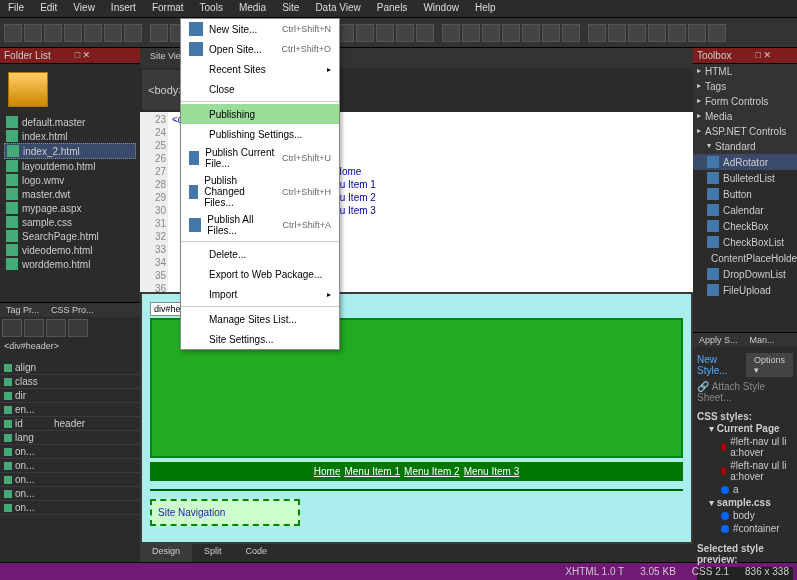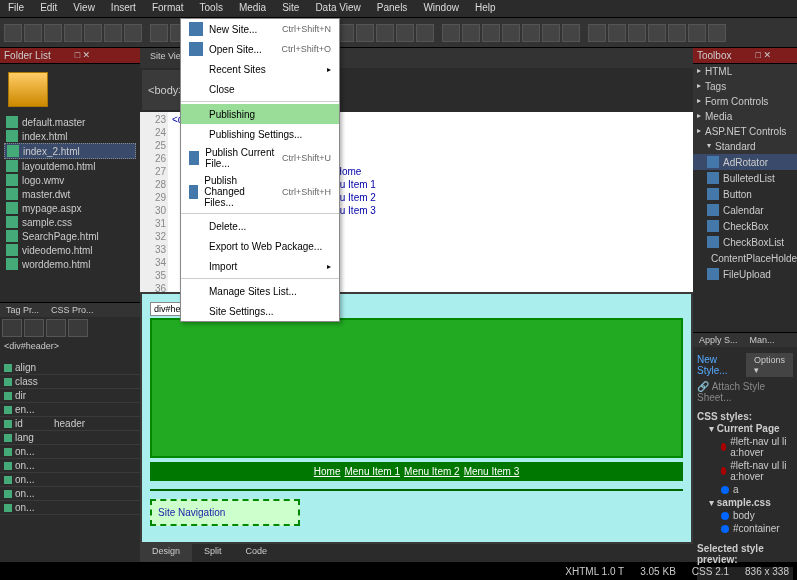--- a/index.html
+++ b/index.html
@@ -61,21 +61,21 @@
 .c-ico{width:12px;height:12px;background:#47a;display:inline-block;}
 .apply-panel{border-top:1px solid #000;height:230px;}
 .apply-body{padding:4px;}
 .ns-row{display:flex;gap:6px;align-items:center;padding:2px 0;}
 .ns-link{color:#5af;}
 .ops-btn{background:#444;padding:2px 8px;font-size:9px;}
 .css-lbl{font-weight:bold;margin-top:6px;}
 .css-item{padding:1px 2px 1px 12px;}
 .rule{padding:1px 2px 1px 24px;display:flex;gap:4px;align-items:center;}
 .dot{width:8px;height:8px;border-radius:50%;display:inline-block;}
-.statusbar{background:#000000;height:18px;display:flex;align-items:center;padding:0 8px;gap:16px;font-size:9px;justify-content:flex-end;border-top:1px solid #000;}
+.statusbar{background:#701a75;height:18px;display:flex;align-items:center;padding:0 8px;gap:16px;font-size:9px;justify-content:flex-end;border-top:1px solid #000;}
 .dropdown{position:absolute;left:180px;top:18px;width:160px;background:#fff;border:1px solid #888;z-index:100;box-shadow:2px 2px 4px rgba(0,0,0,.3);}
 .dd-item{padding:3px 8px;color:#000;display:flex;align-items:center;gap:6px;}
 .dd-item.sub::after{content:"▸";margin-left:auto;font-size:8px;}
 .dd-item .sc{margin-left:auto;color:#666;font-size:9px;}
 .dd-item.hl{background:#9d9;}
 .dd-sep{height:1px;background:#ccc;margin:2px 0;}
 .dd-ico{width:14px;height:14px;display:inline-block;}
 </style>
 </head>
 <body>
@@ -168,20 +168,25 @@
     </div>
     <div class="dd-item">
       <span class="dd-ico" style="background: rgb(68, 119, 170);"></span>
       <span>Publish Current File...</span>
       <span class="sc">Ctrl+Shift+U</span>
     </div>
     <div class="dd-item">
       <span class="dd-ico" style="background: rgb(68, 119, 170);"></span>
       <span>Publish Changed Files...</span>
       <span class="sc">Ctrl+Shift+H</span>
+    </div>
+    <div class="dd-item">
+      <span class="dd-ico" style="background: rgb(68, 119, 170);"></span>
+      <span>Publish All Files...</span>
+      <span class="sc">Ctrl+Shift+A</span>
     </div>
     <div class="dd-sep"></div>
     <div class="dd-item">
       <span class="dd-ico"></span>
       <span>Delete...</span>
     </div>
     <div class="dd-item">
       <span class="dd-ico"></span>
       <span>Export to Web Package...</span>
     </div>
@@ -370,20 +375,21 @@
         <div class="cat">Media</div>
         <div class="cat">ASP.NET Controls</div>
         <div class="cat exp" style="padding-left: 14px;">Standard</div>
         <div class="ctrl sel"><span class="c-ico"></span>AdRotator</div>
         <div class="ctrl"><span class="c-ico"></span>BulletedList</div>
         <div class="ctrl"><span class="c-ico"></span>Button</div>
         <div class="ctrl"><span class="c-ico"></span>Calendar</div>
         <div class="ctrl"><span class="c-ico"></span>CheckBox</div>
         <div class="ctrl"><span class="c-ico"></span>CheckBoxList</div>
         <div class="ctrl"><span class="c-ico"></span>ContentPlaceHolder</div>
+        <div class="ctrl"><span class="c-ico"></span>DropDownList</div>
         <div class="ctrl"><span class="c-ico"></span>FileUpload</div>
       </div>
     <div class="apply-panel">
       <div class="tag-tabs">
           <span>Apply S...</span>
           <span>Man...</span>
         </div>
       <div class="apply-body">
           <div class="ns-row">
             <span class="ns-link">New Style...</span>

